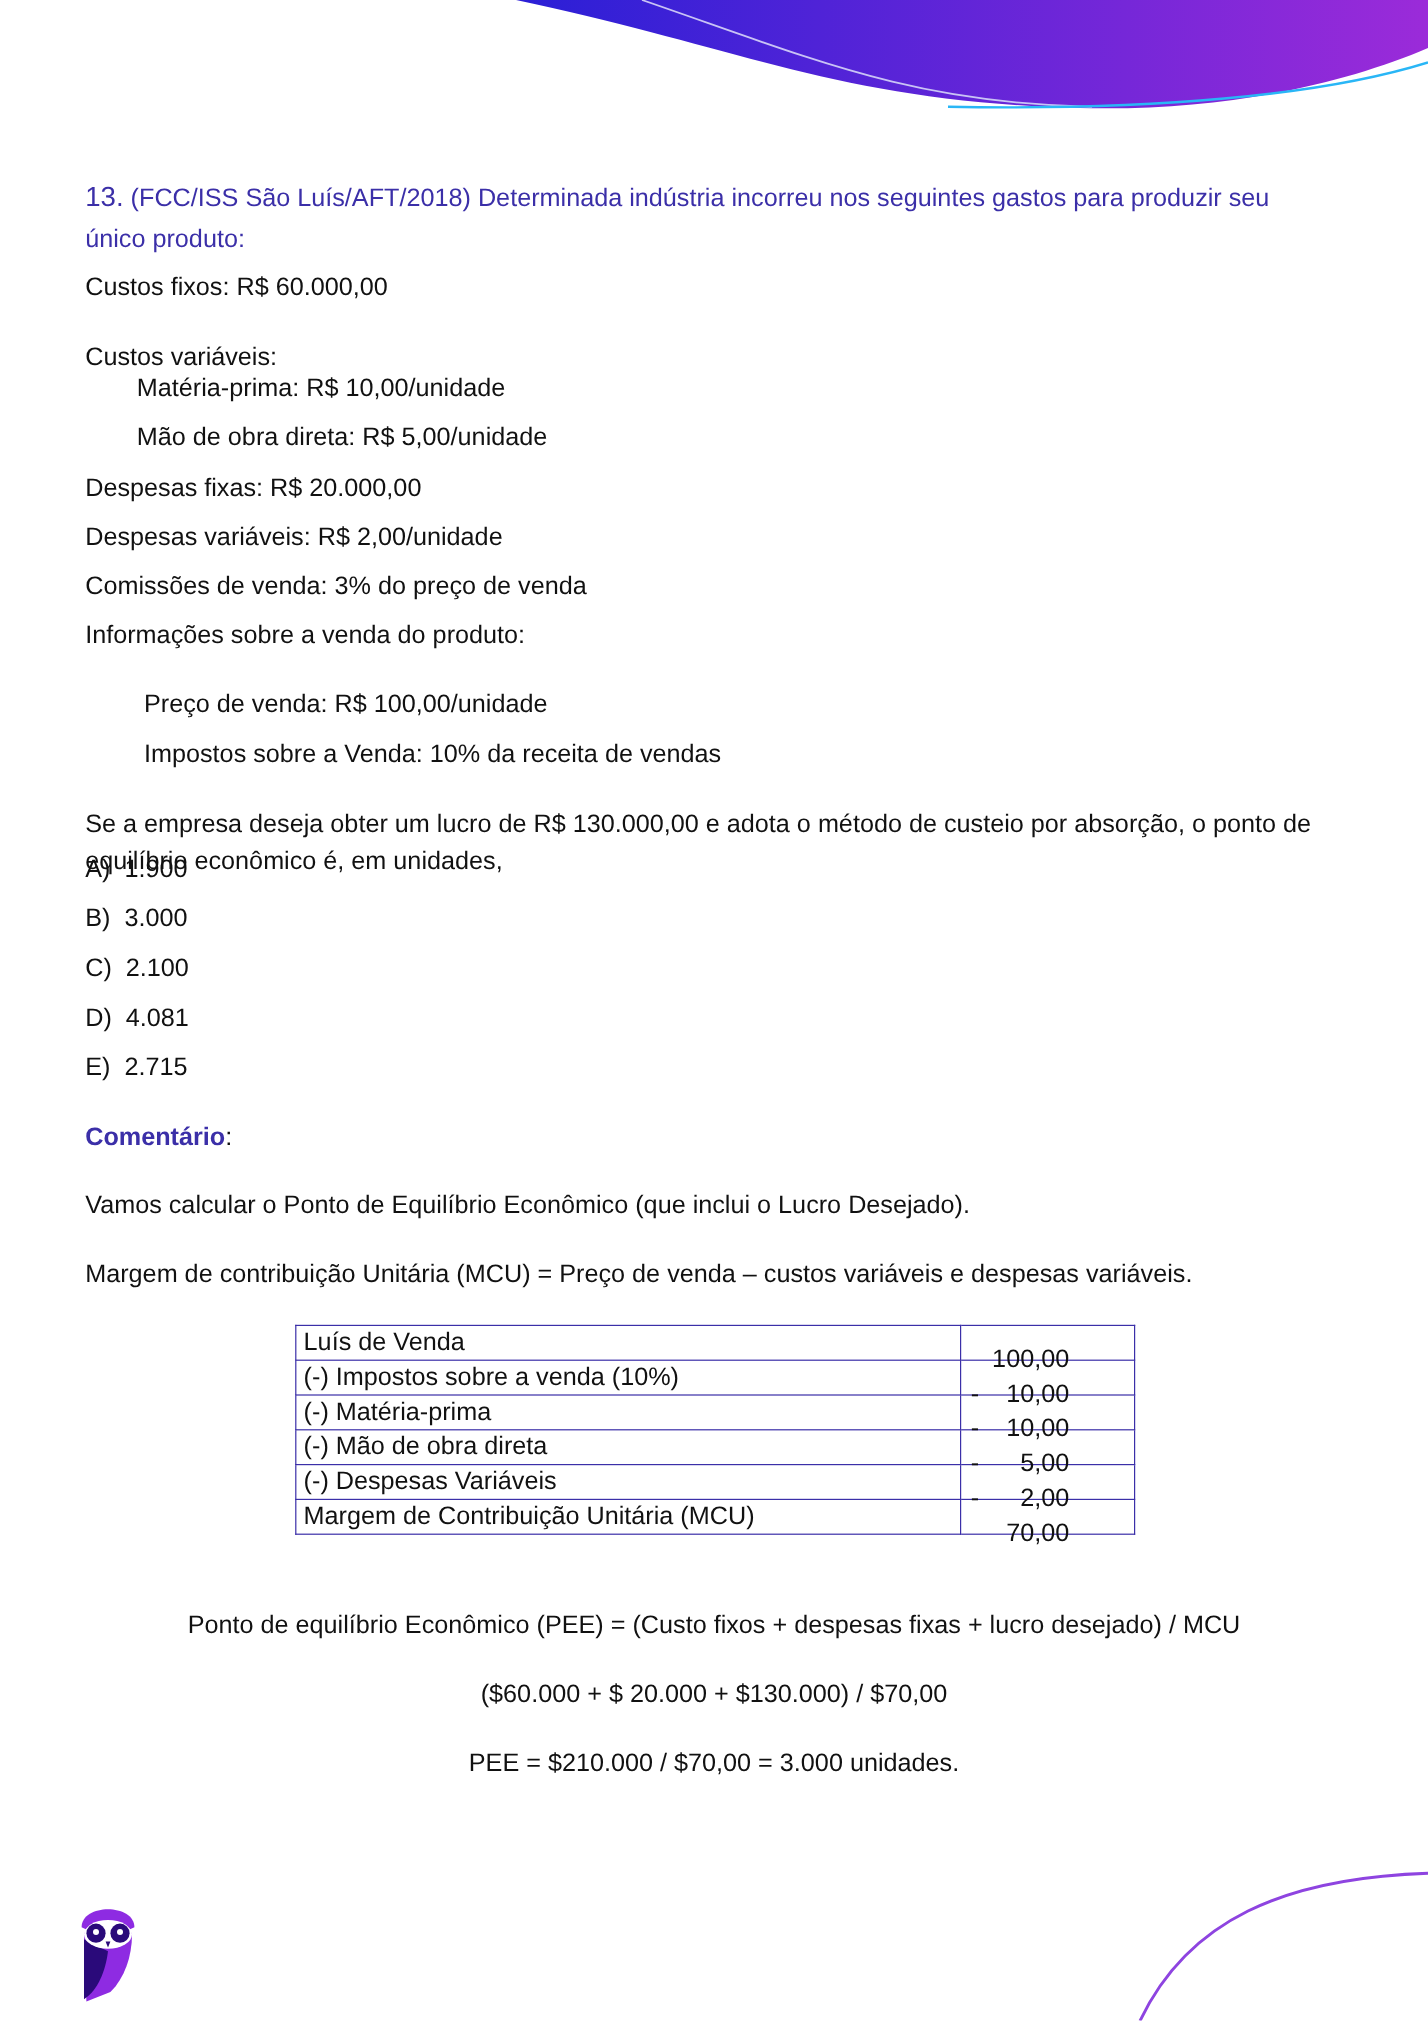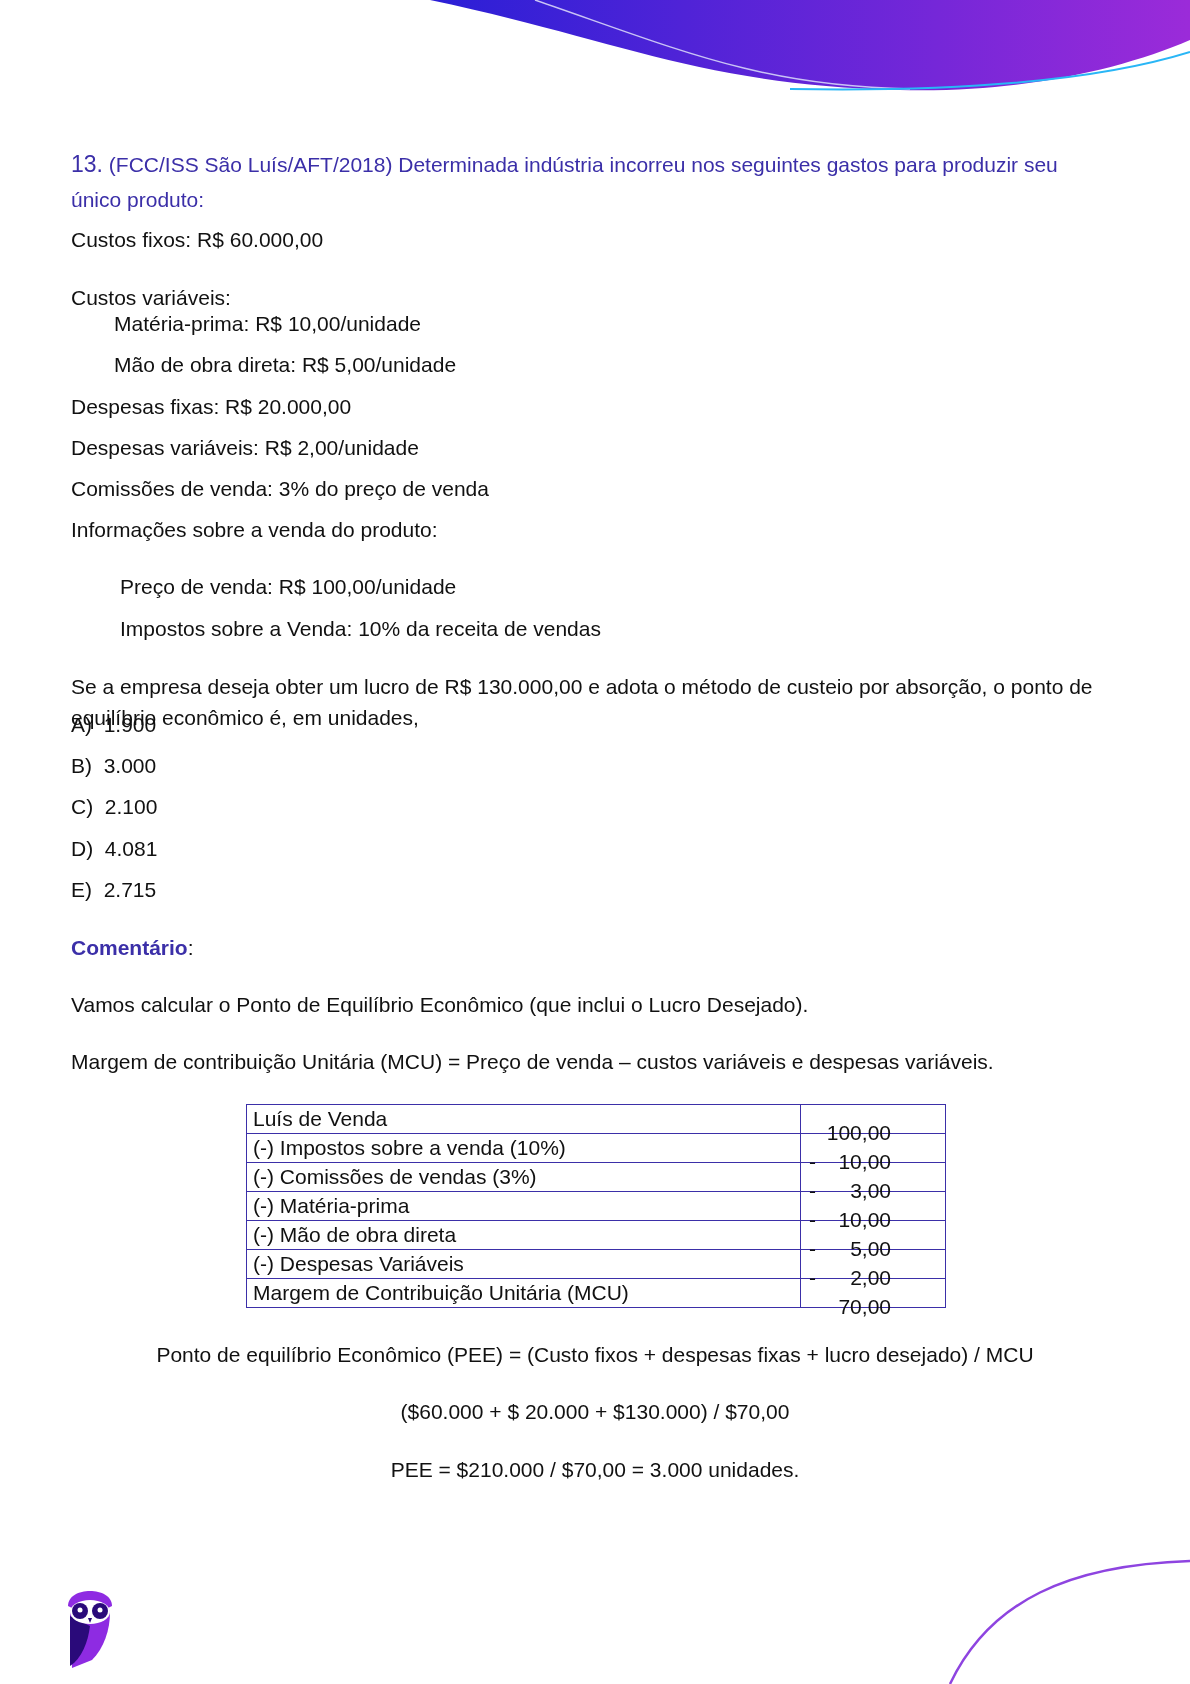--- a/index.html
+++ b/index.html
@@ -105,27 +105,20 @@
         </td>
     </tr>
     <tr>
       <td class="label">(-) Impostos sobre a venda (10%)</td>
       <td class="val">
           <span class="sign">-</span>
           <span class="amt">10,00</span>
         </td>
     </tr>
     <tr>
-      <td class="label">(-) Comissões de vendas (3%)</td>
-      <td class="val">
-          <span class="sign">-</span>
-          <span class="amt">3,00</span>
-        </td>
-    </tr>
-    <tr>
       <td class="label">(-) Matéria-prima</td>
       <td class="val">
           <span class="sign">-</span>
           <span class="amt">10,00</span>
         </td>
     </tr>
     <tr>
       <td class="label">(-) Mão de obra direta</td>
       <td class="val">
           <span class="sign">-</span>

